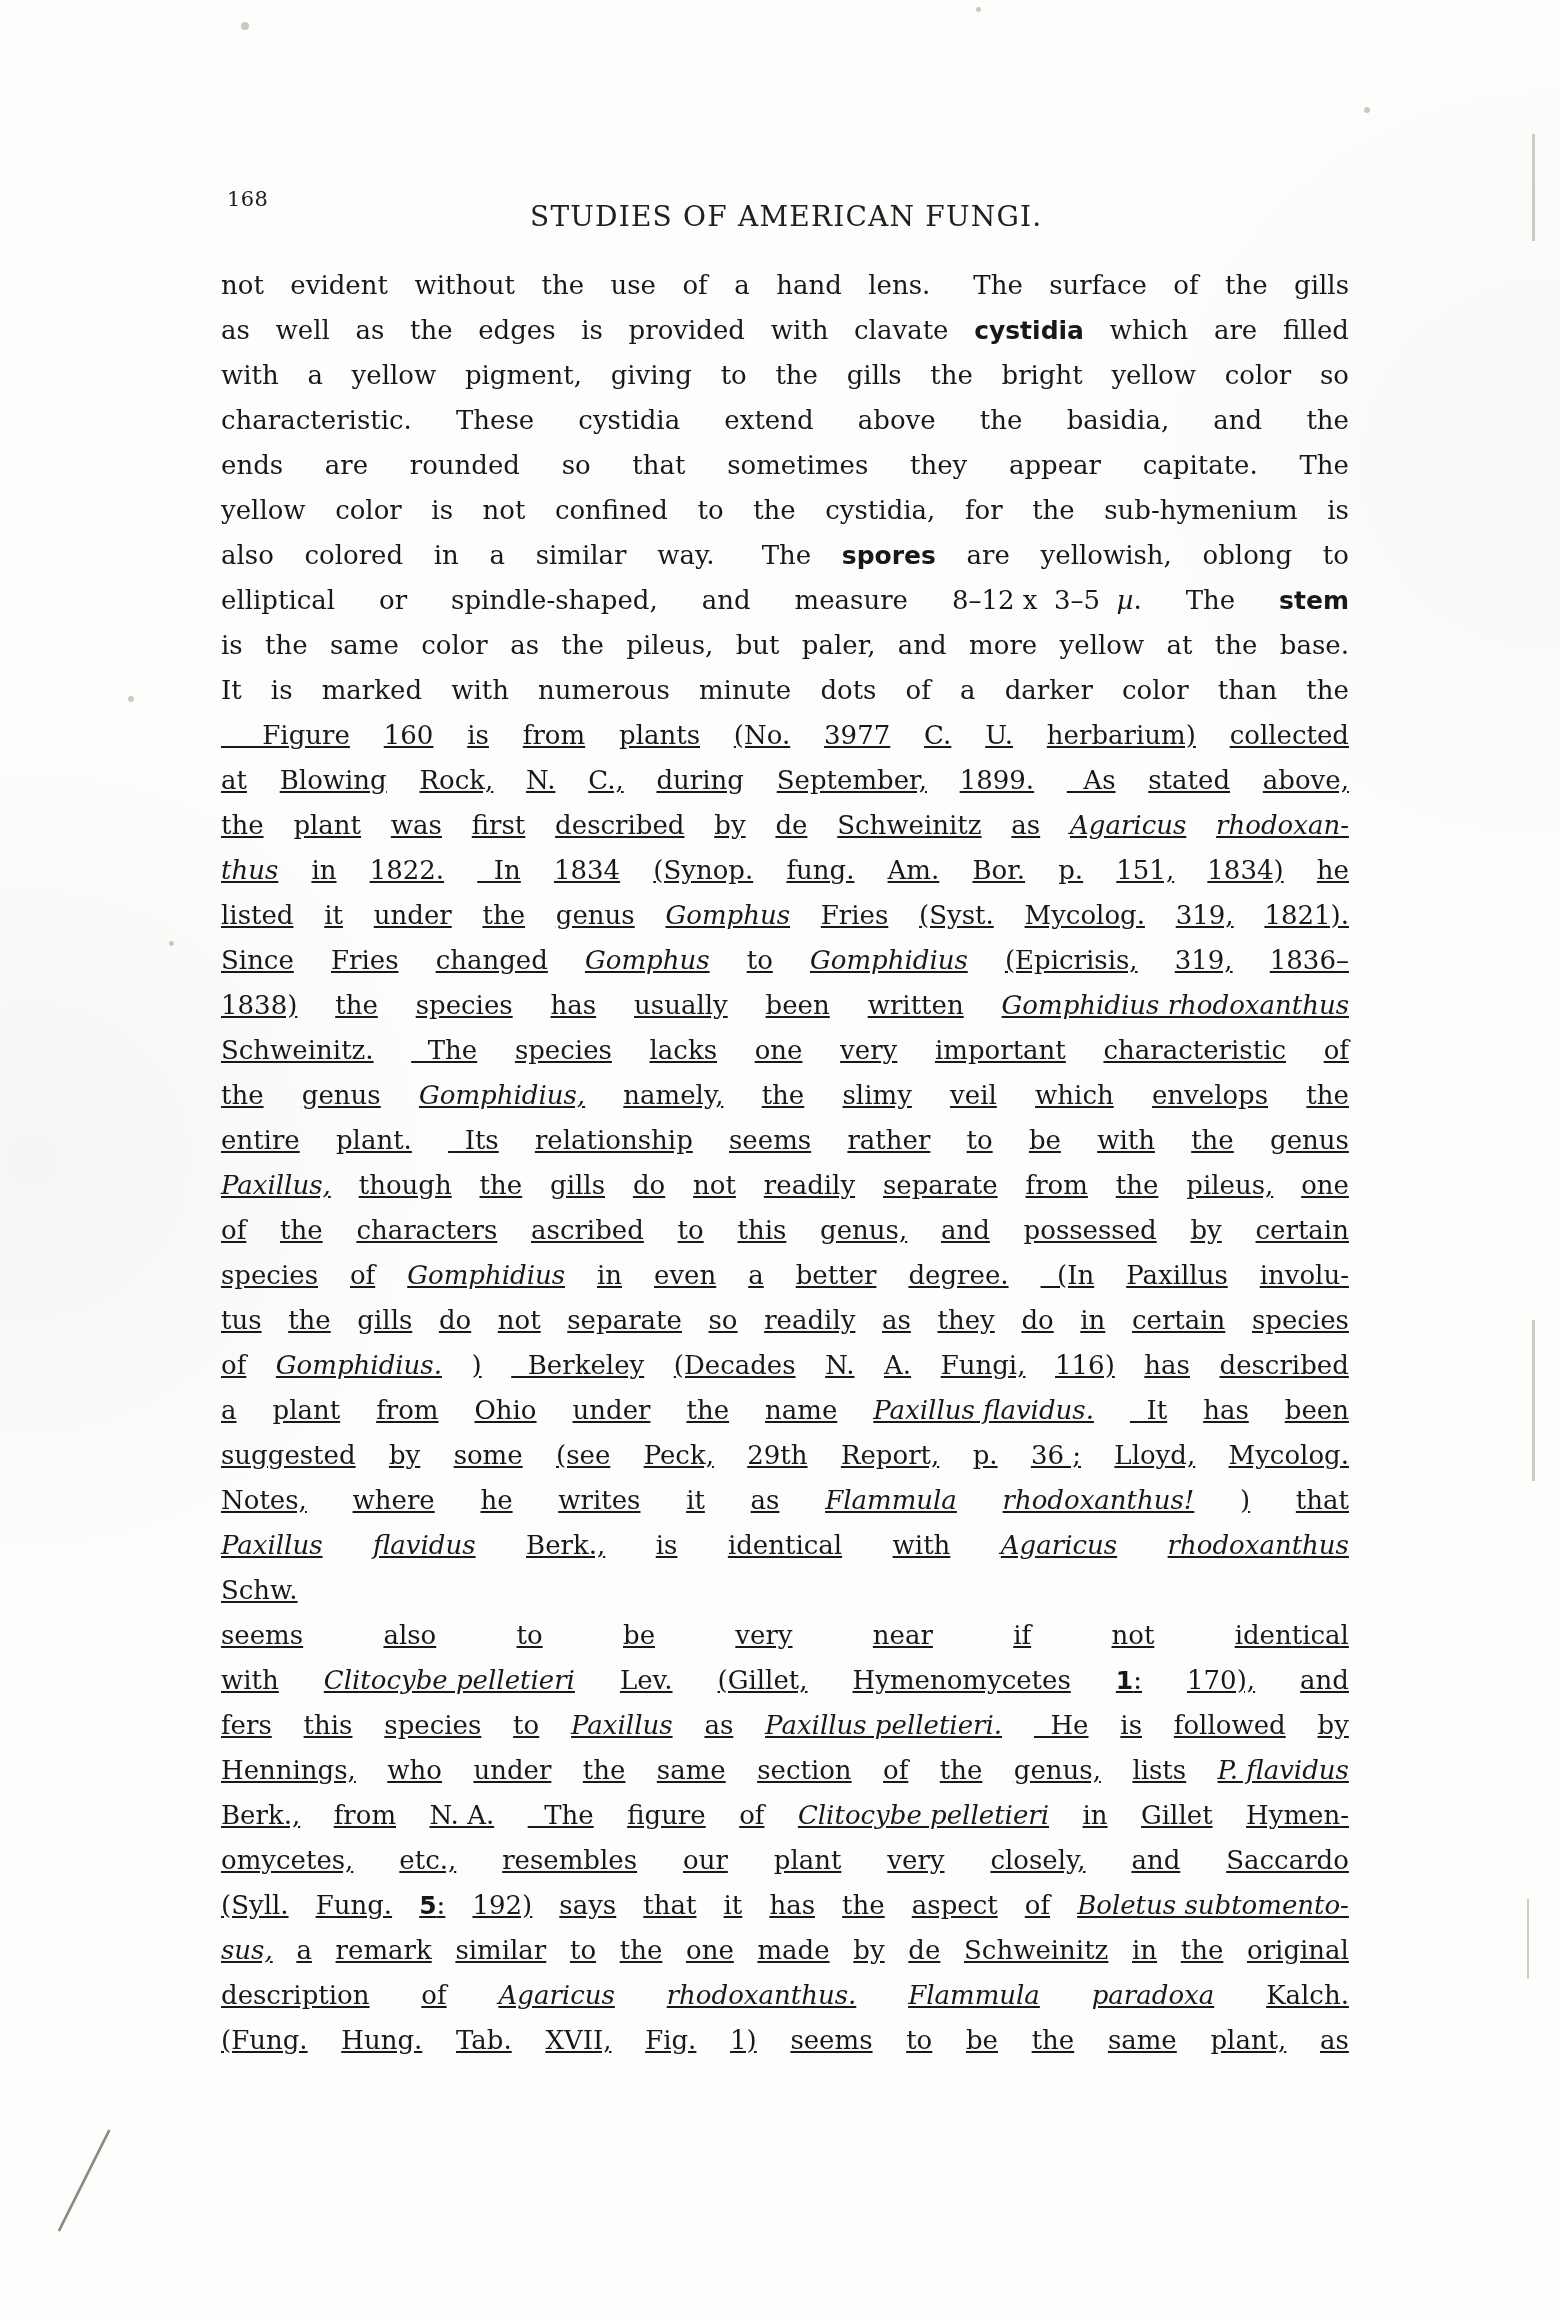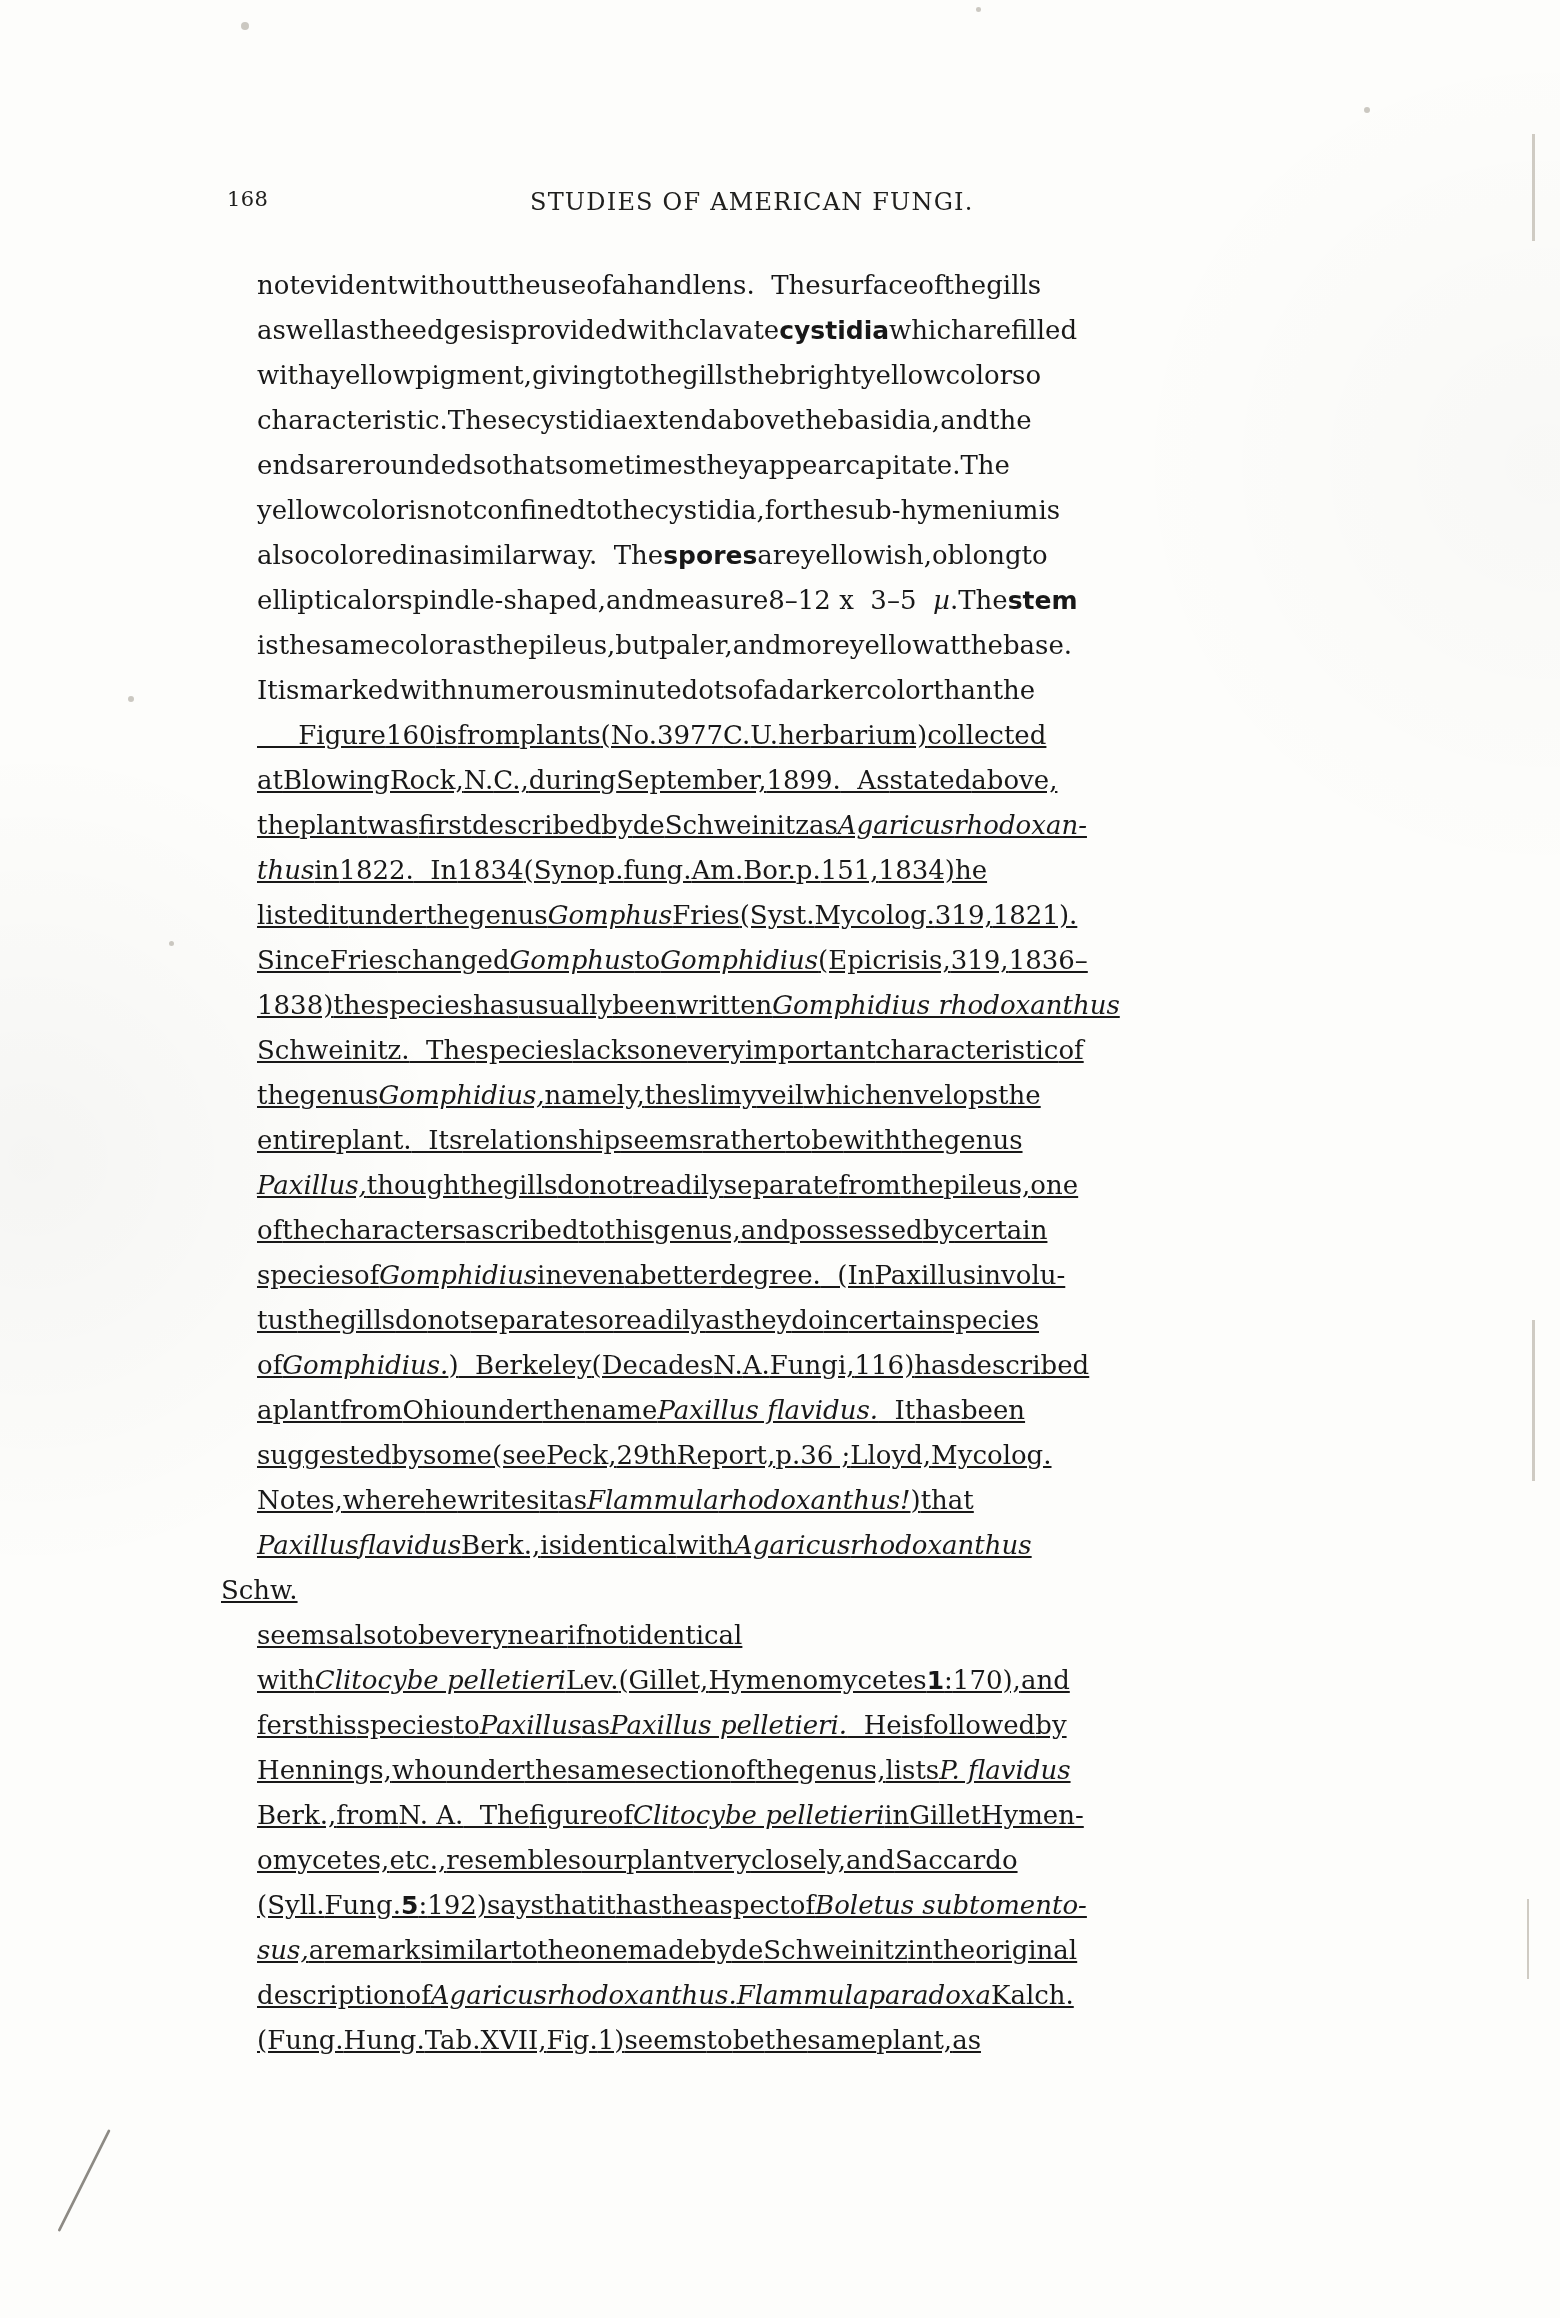--- a/index.html
+++ b/index.html
@@ -44,22 +44,22 @@
     position: absolute;
     left: 0;
     top: 0;
     font-size: 21px;
     letter-spacing: 0.4px;
     color: #20201e;
   }
   .running-title {
     position: absolute;
     left: 303px;
-    top: 1px;
-    font-size: 24px;
+    top: 13px;
+    font-size: 28px;
     letter-spacing: 1.2px;
     color: #20201e;
     font-variant: small-caps;
   }
 
   .body-text {
     position: absolute;
     top: 263px;
     left: 221px;
     width: 1128px;
@@ -78,22 +78,21 @@
   i, .it { font-style: italic; }
   b, .bd { font-weight: bold; font-family: "DejaVu Sans", sans-serif; font-size: 25px; }
 
   
   .line {
     display: block;
     white-space: nowrap;
   }
   .line.just {
     display: flex;
-    justify-content: flex-start;
-    margin-left: 36px;
+    justify-content: space-between;
   }
   .line.just > span { white-space: pre; }
 
   .pencil-mark {
     position: absolute;
     left: 54px;
     bottom: 85px;
     width: 62px;
     height: 107px;
     pointer-events: none;

